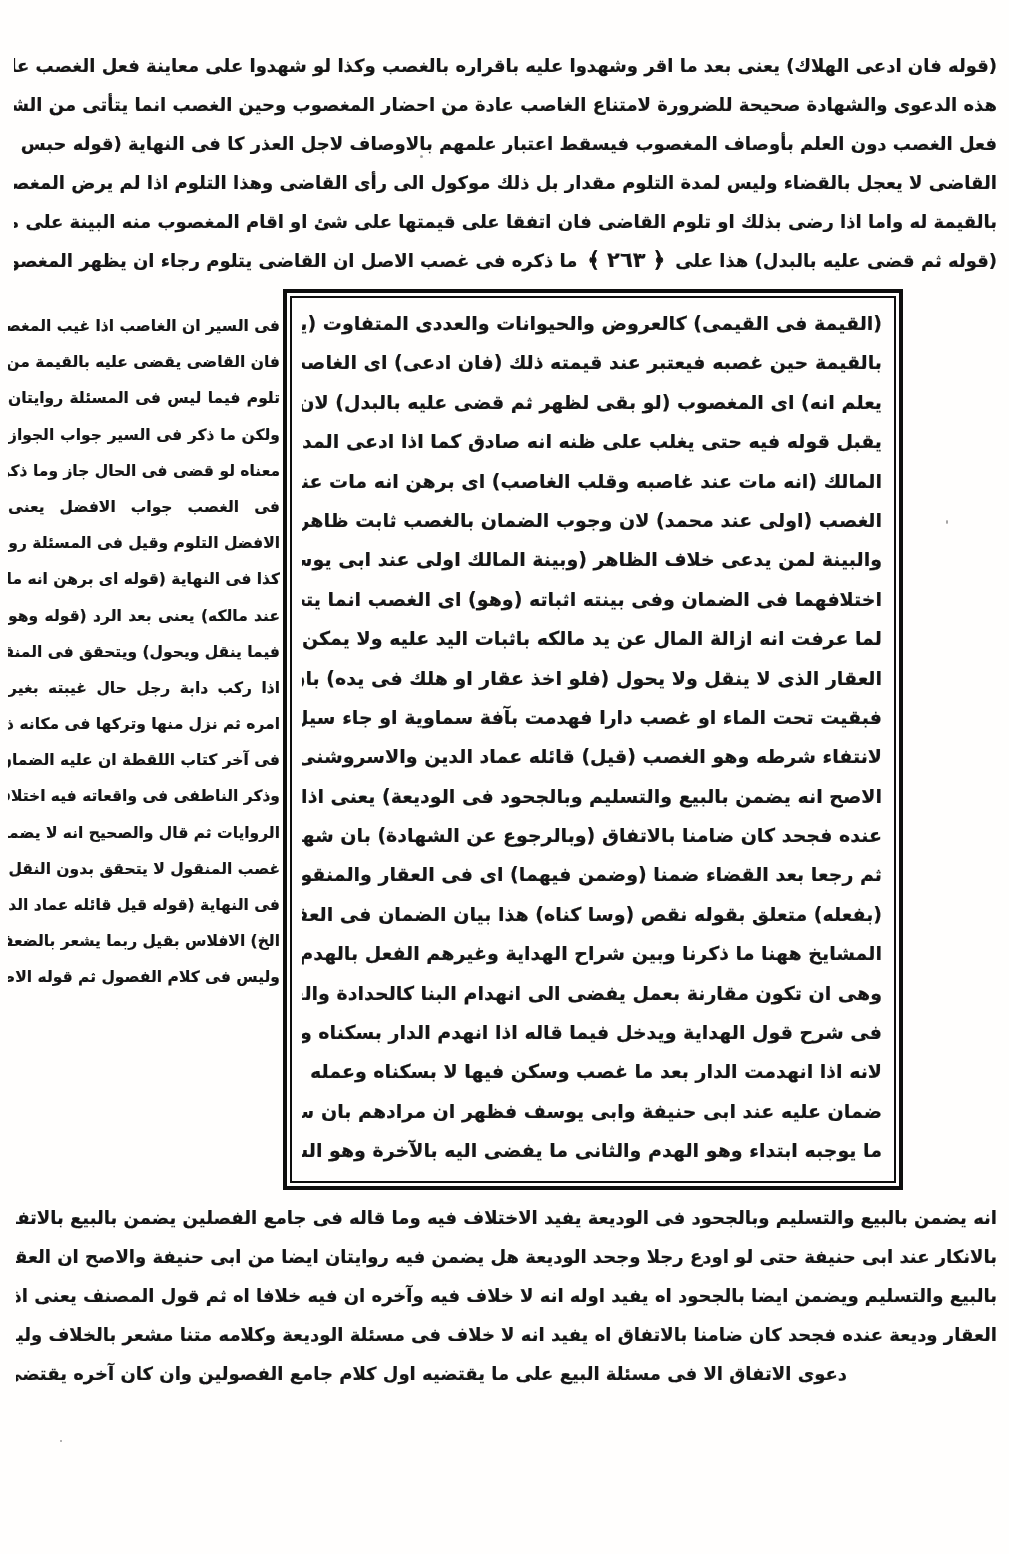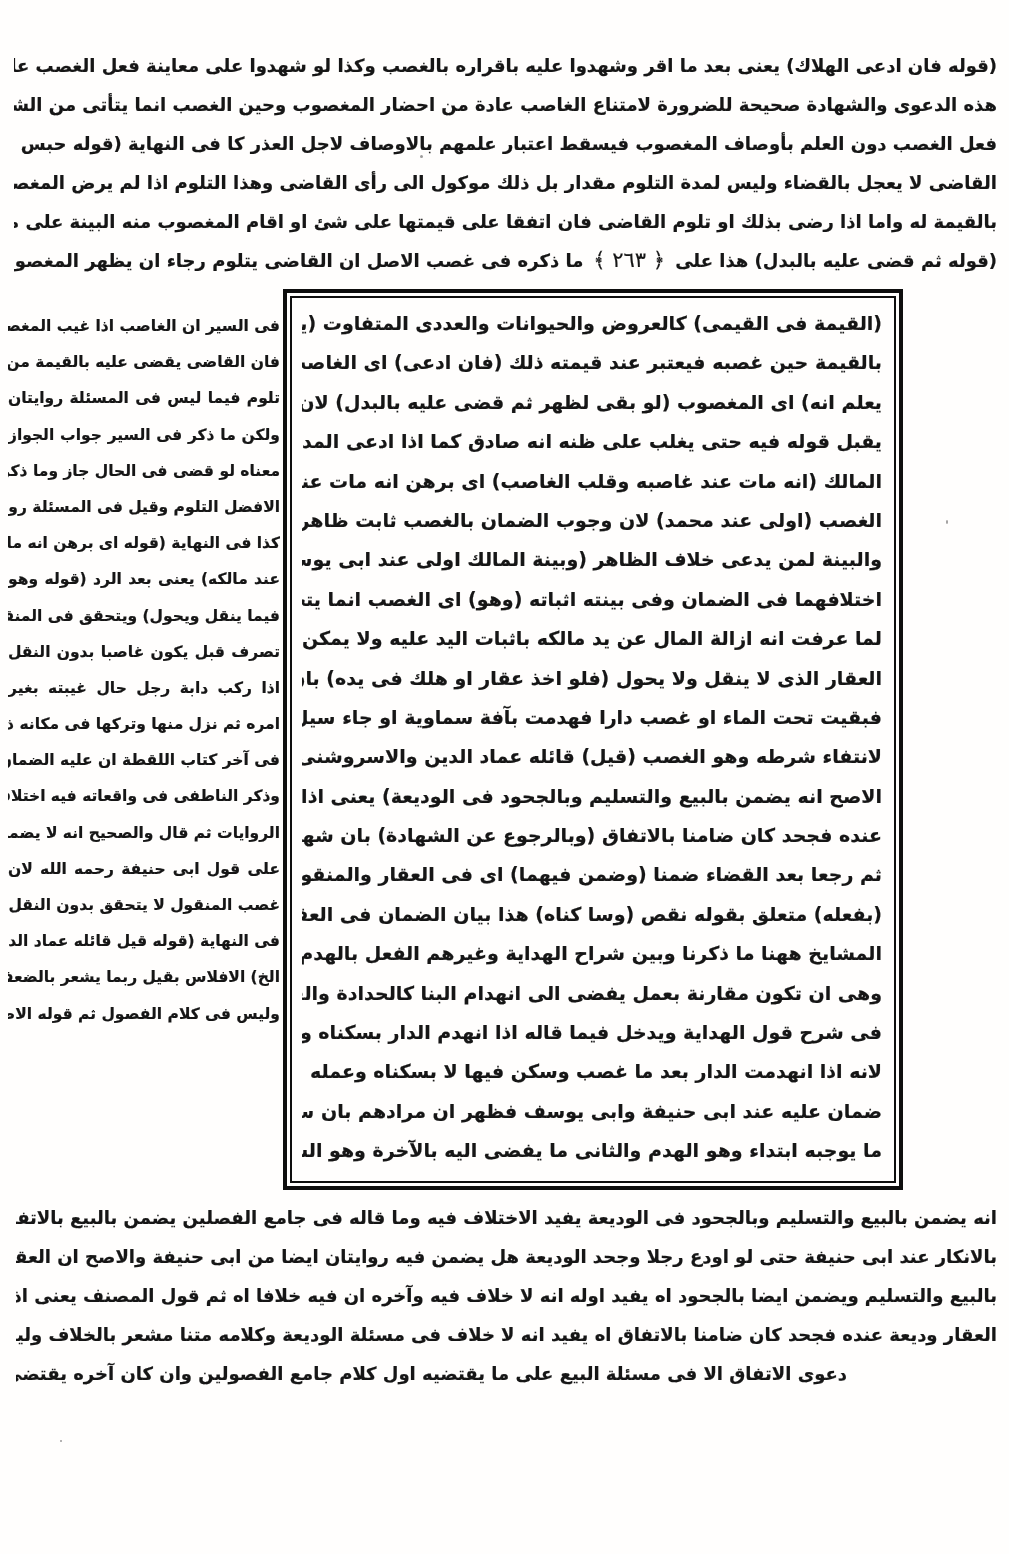--- a/index.html
+++ b/index.html
@@ -22,21 +22,21 @@
     -webkit-text-stroke:0.2px #161616;
   }
   
   .top-block {
     position:absolute; top:46px; right:12px; left:14px;
   }
   .t-line { height:39px; line-height:39px; font-size:18px; }
   .t-line.special { display:block; }
   .badge {
     display:inline-block;
-    font-size:21px; font-weight:400;
+    font-size:21px; font-weight:700;
     padding:0 10px;
     letter-spacing:2px;
     vertical-align:baseline;
   }
   
   .margin-col {
     position:absolute; top:308px; right:729px; left:8px; 
   }
   .m-line { height:36.2px; line-height:36.2px; font-size:15.5px; }
   
@@ -83,31 +83,30 @@
       <span>(قوله ثم قضى عليه بالبدل) هذا على</span><span class="badge">﴿ ٢٦٣ ﴾</span><span>ما ذكره فى غصب الاصل ان القاضى يتلوم رجاء ان يظهر المغصوب وذكر</span>
     </div>
   </div>
 
   <div class="margin-col">
       <div class="m-line">فى السير ان الغاصب اذا غيب المغصوب</div>
       <div class="m-line">فان القاضى يقضى عليه بالقيمة من غير</div>
       <div class="m-line">تلوم فيما ليس فى المسئلة روايتان</div>
       <div class="m-line">ولكن ما ذكر فى السير جواب الجواز</div>
       <div class="m-line">معناه لو قضى فى الحال جاز وما ذكر</div>
+      <div class="m-line">فى الغصب جواب الافضل يعنى</div>
       <div class="m-line">الافضل التلوم وقيل فى المسئلة روايتان</div>
       <div class="m-line">كذا فى النهاية (قوله اى برهن انه مات</div>
       <div class="m-line">عند مالكه) يعنى بعد الرد (قوله وهو</div>
       <div class="m-line">فيما ينقل ويحول) ويتحقق فى المنقول</div>
-      <div class="m-line">تصرف قبل يكون غاصبا بدون النقل</div>
       <div class="m-line">اذا ركب دابة رجل حال غيبته بغير</div>
       <div class="m-line">امره ثم نزل منها وتركها فى مكانه ذكر</div>
       <div class="m-line">فى آخر كتاب اللقطة ان عليه الضمان</div>
       <div class="m-line">وذكر الناطفى فى واقعاته فيه اختلاف</div>
       <div class="m-line">الروايات ثم قال والصحيح انه لا يضمن</div>
-      <div class="m-line">على قول ابى حنيفة رحمه الله لان</div>
       <div class="m-line">غصب المنقول لا يتحقق بدون النقل كما</div>
       <div class="m-line">فى النهاية (قوله قيل قائله عماد الدين</div>
       <div class="m-line">الخ) الافلاس بقيل ربما يشعر بالضعف</div>
       <div class="m-line">وليس فى كلام الفصول ثم قوله الاصح</div>
     </div>
 
   <div class="box-outer">
     <div class="box-inner">
         <div class="b-line">(القيمة فى القيمى) كالعروض والحيوانات والعددى المتفاوت (يوم غضبه) لانه مطالب</div>
         <div class="b-line">بالقيمة حين غصبه فيعتبر عند قيمته ذلك (فان ادعى) اى الغاصب (الهلاك حبس حتى</div>

